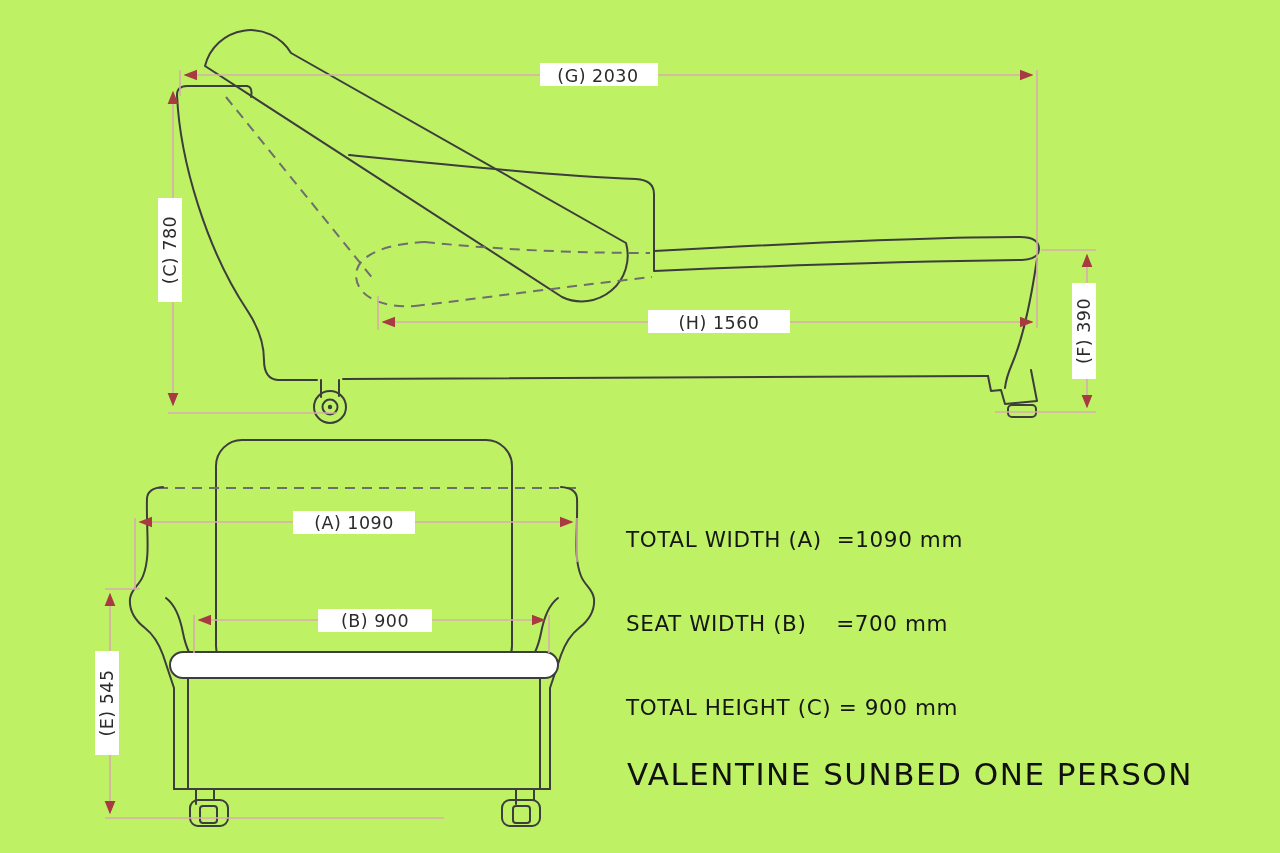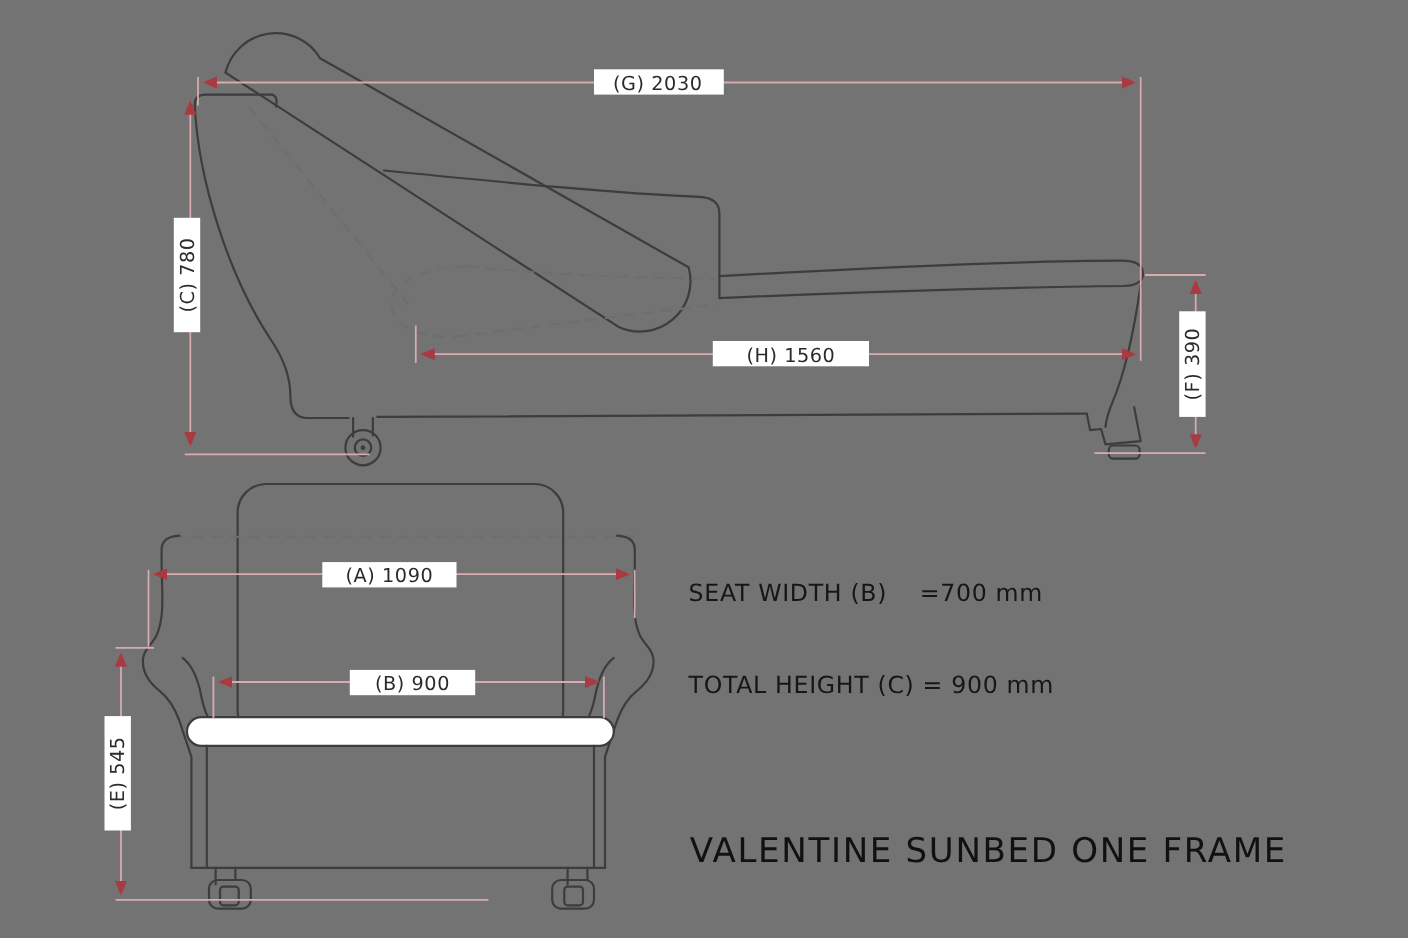--- a/index.html
+++ b/index.html
@@ -1,17 +1,17 @@
 <!DOCTYPE html>
 <html><head>
 <meta charset="utf-8">
 <style>
   html,body{margin:0;padding:0;background:#fff;}
   .page{
-    position:relative;width:1280px;height:853px;background:#737373;overflow:hidden;
+    position:relative;width:1280px;height:853px;background:#bef264;overflow:hidden;
     font-family:"DejaVu Sans","Liberation Sans",sans-serif;color:#1e1e1e;
   }
   svg{position:absolute;left:0;top:0;}
   .outline{stroke:#3d3d3d;stroke-width:2;fill:none;stroke-linejoin:round;stroke-linecap:round;}
   .outline-fill{stroke:#3d3d3d;stroke-width:2;fill:#ffffff;stroke-linejoin:round;}
   .hidden-edge{stroke:#6e6e6e;stroke-width:2;fill:none;stroke-dasharray:10 7;stroke-linecap:butt;}
   .dim{stroke:#d9abaf;stroke-width:1.6;fill:none;}
   .dim-gap{fill:#ffffff;}
   .dim-label{fill:#2b2b2b;font-size:17.5px;letter-spacing:0.5px;}
   .spec-list{
@@ -148,23 +148,24 @@
         <line class="dim" x1="110" y1="594" x2="110" y2="813" marker-start="url(#ar)" marker-end="url(#ar)"></line>
         <g transform="translate(107,703) rotate(-90)">
           <rect class="dim-gap" x="-52" y="-12" width="104" height="24"></rect>
           <text class="dim-label" x="0" y="6" text-anchor="middle">(E) 545</text>
         </g>
       </g>
     </g>
   </svg>
 
   <div class="spec-list">
+    <div>TOTAL WIDTH (A)  =1090 mm</div>
     <div>SEAT WIDTH (B)    =700 mm</div>
     <div>TOTAL HEIGHT (C) = 900 mm</div>
     
     
     
     
   </div>
 
-  <div class="drawing-title">VALENTINE SUNBED ONE FRAME</div>
+  <div class="drawing-title">VALENTINE SUNBED ONE PERSON</div>
 
 </div>
 
 </body></html>

